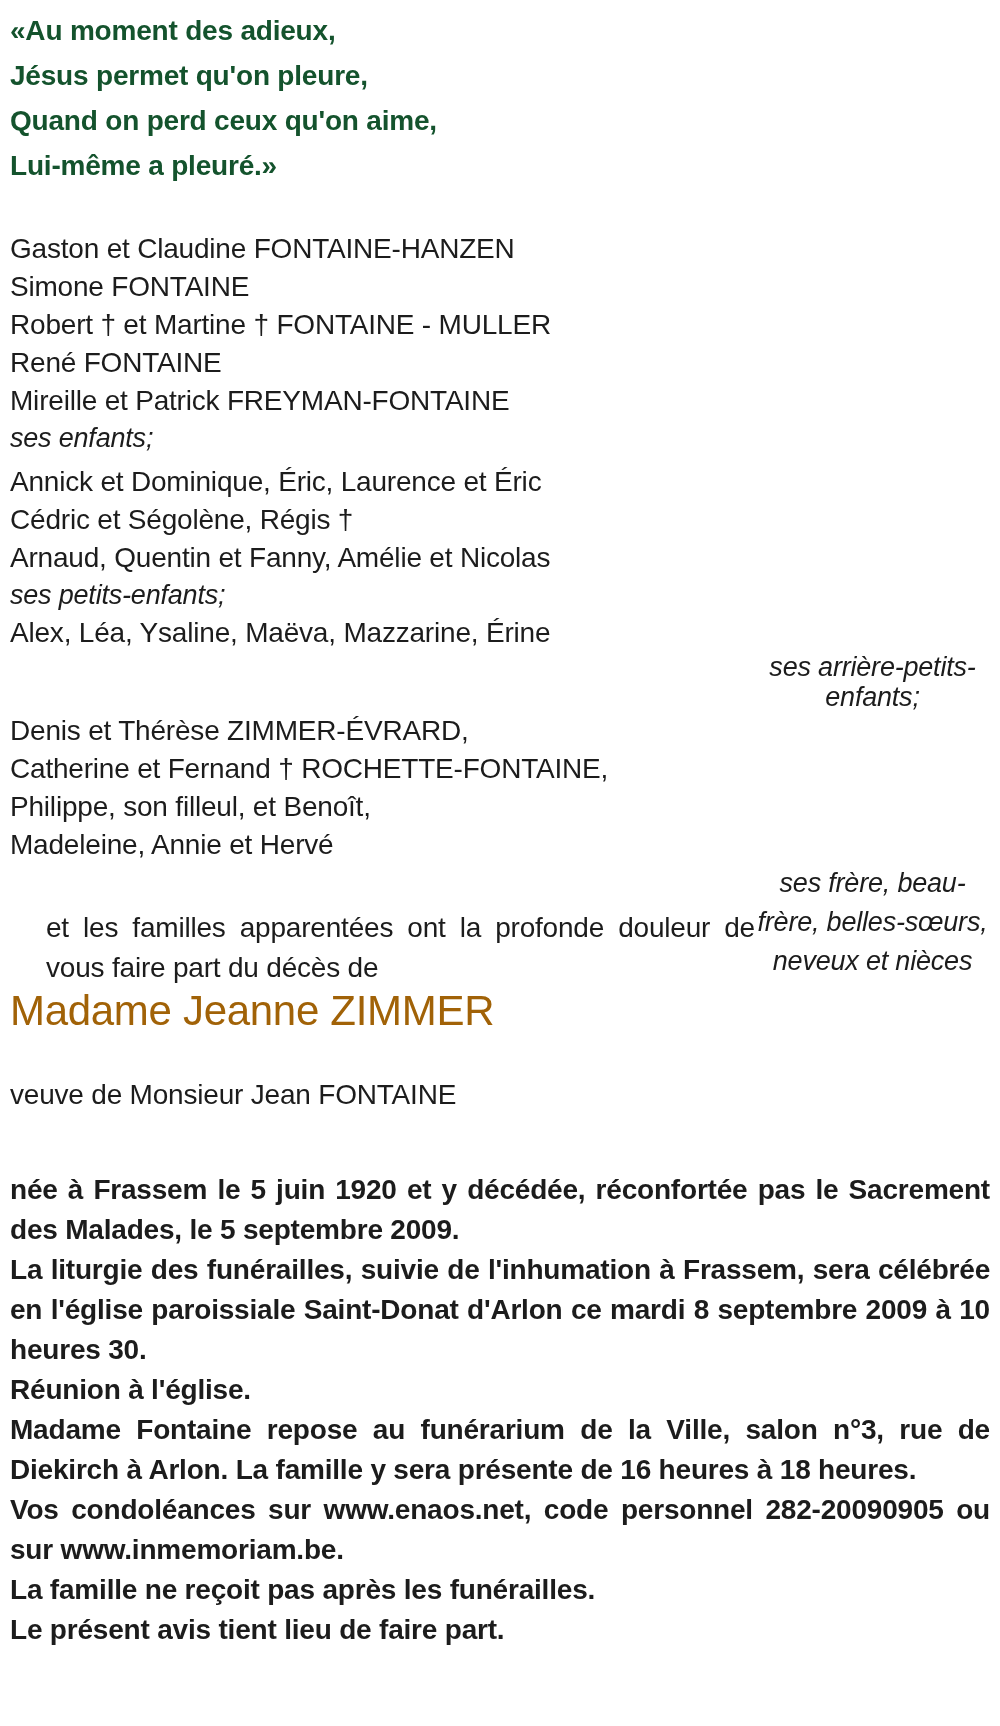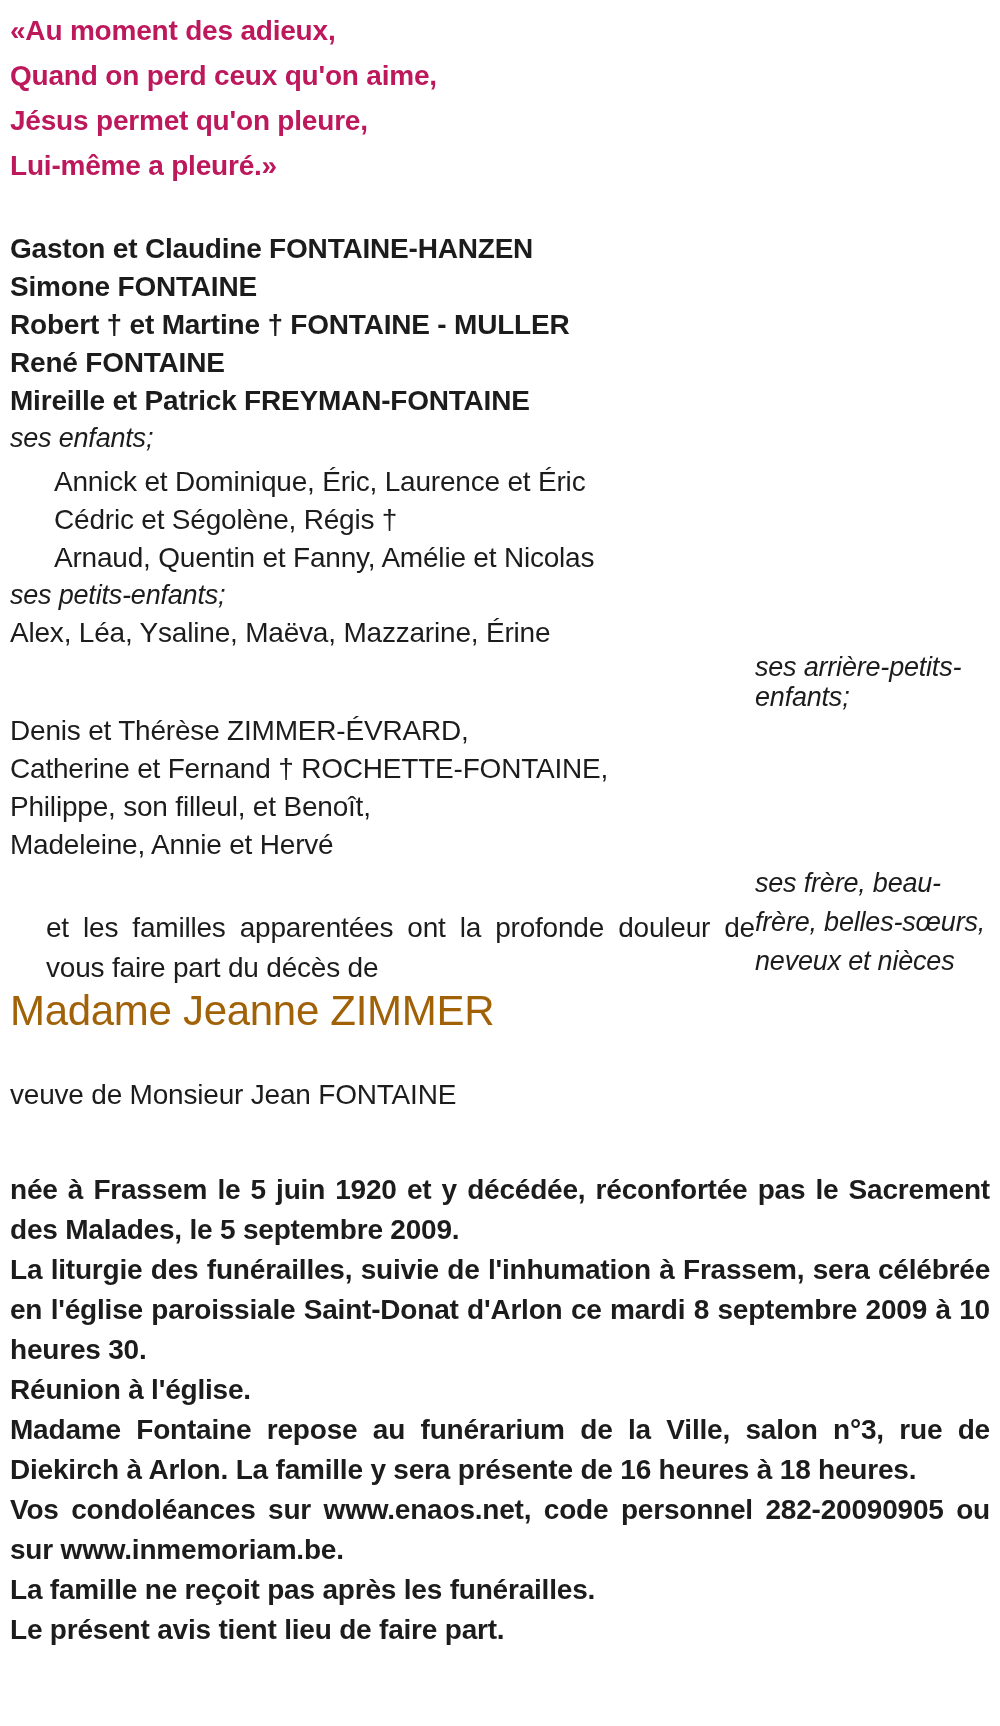--- a/index.html
+++ b/index.html
@@ -12,49 +12,49 @@
     font-family: "Liberation Sans", "DejaVu Sans", sans-serif;
     color: #1c1c1c;
   }
 
   
   .quote-block { }
   .quote-line {
     font-weight: 700;
     font-size: 28px;
     line-height: 45px;
-    color: #be185d;
+    color: #14532d;
     letter-spacing: -0.2px;
   }
 
   
   .names-block .name-line {
     font-size: 28px;
     line-height: 38px;
     letter-spacing: -0.2px;
   }
-  .block-children { margin-top: 42px; font-weight: bold; }
-  .block-grandchildren { margin-top: 6px; margin-left: 44px; }
+  .block-children { margin-top: 42px; }
+  .block-grandchildren { margin-top: 6px; }
   .block-great-grandchildren { }
   .block-siblings { }
 
   
   .rel-label {
     font-style: italic;
     font-size: 27px;
     line-height: 37px;
     letter-spacing: -0.2px;
   }
   .rel-label-wrap {
     width: 235px;
     margin-left: auto;
     font-style: italic;
     font-size: 27px;
     line-height: 30px;
-    text-align: left;
+    text-align: center;
     letter-spacing: -0.2px;
   }
 
   
   .announce-row {
     display: flex;
     align-items: flex-start;
   }
   .announce-intro {
     width: 740px;
@@ -96,22 +96,22 @@
     text-align: justify;
     letter-spacing: -0.2px;
     font-weight: bold;
   }
 </style>
 </head>
 <body>
 
 <div class="quote-block">
     <div class="quote-line">«Au moment des adieux,</div>
+    <div class="quote-line">Jésus permet qu'on pleure,</div>
     <div class="quote-line">Quand on perd ceux qu'on aime,</div>
-    <div class="quote-line">Jésus permet qu'on pleure,</div>
     <div class="quote-line">Lui-même a pleuré.»</div>
   </div>
 
 <div class="names-block block-children">
     <div class="name-line">Gaston et Claudine FONTAINE-HANZEN</div>
     <div class="name-line">Simone FONTAINE</div>
     <div class="name-line">Robert † et Martine † FONTAINE - MULLER</div>
     <div class="name-line">René FONTAINE</div>
     <div class="name-line">Mireille et Patrick FREYMAN-FONTAINE</div>
   </div>

